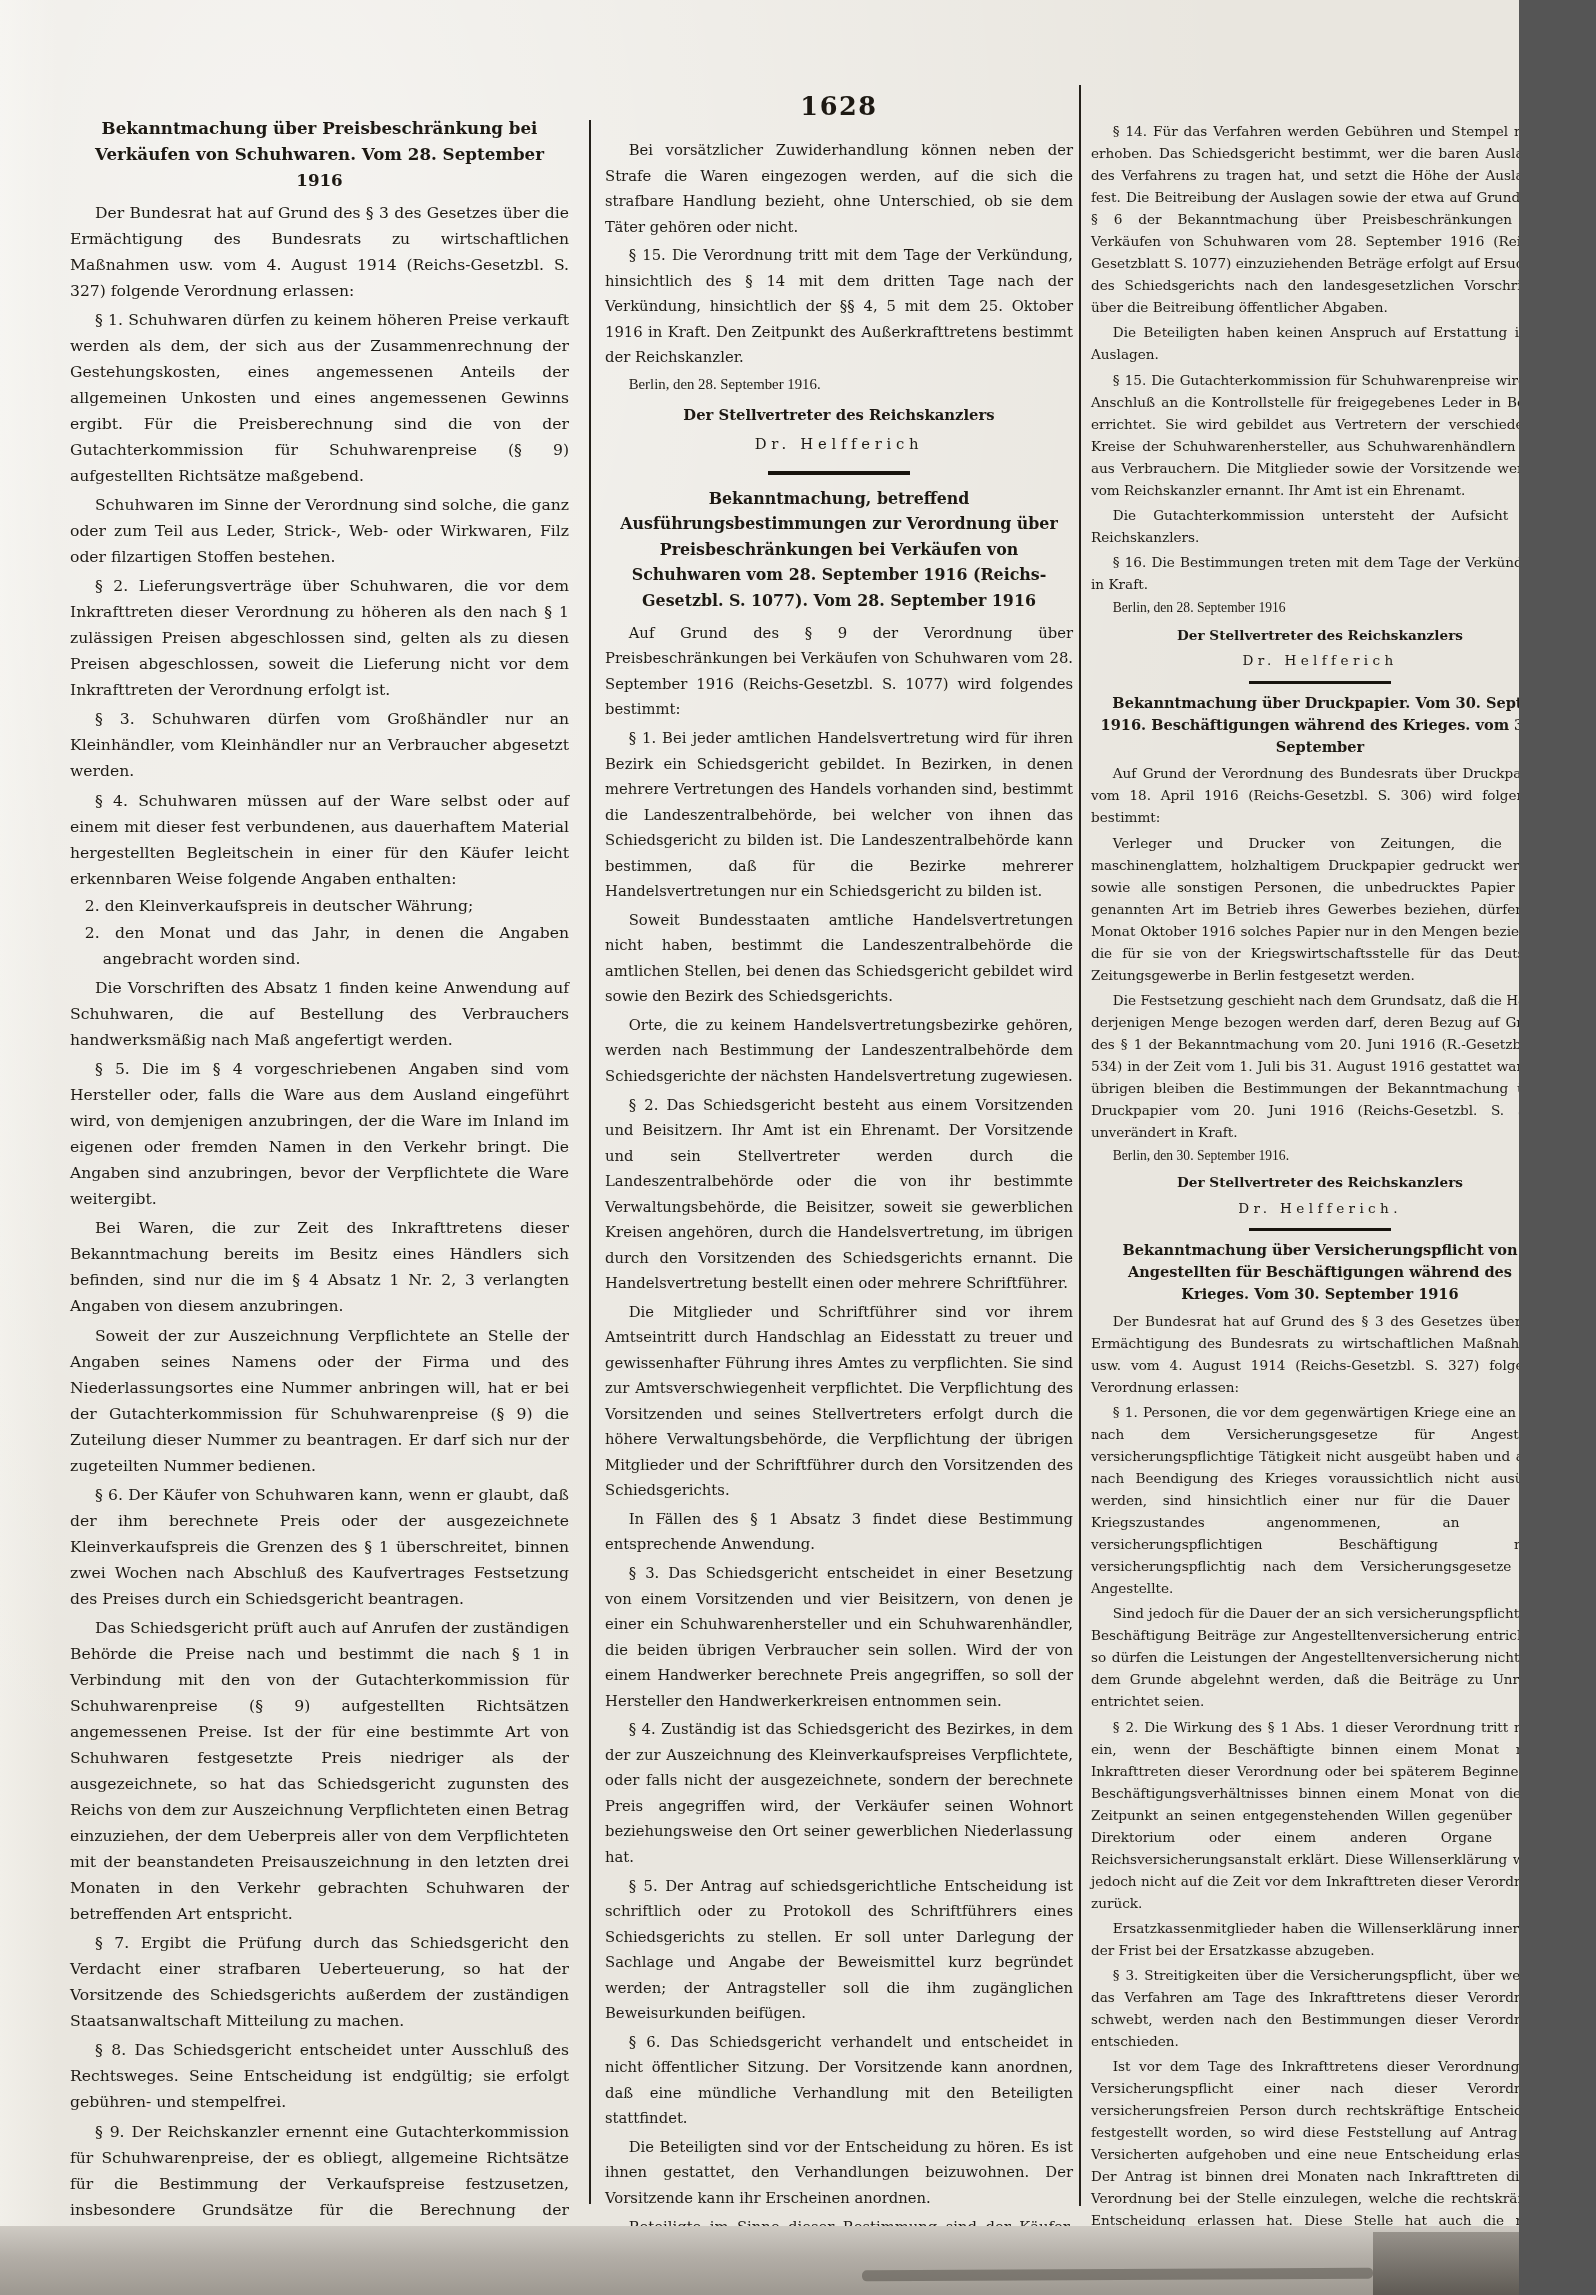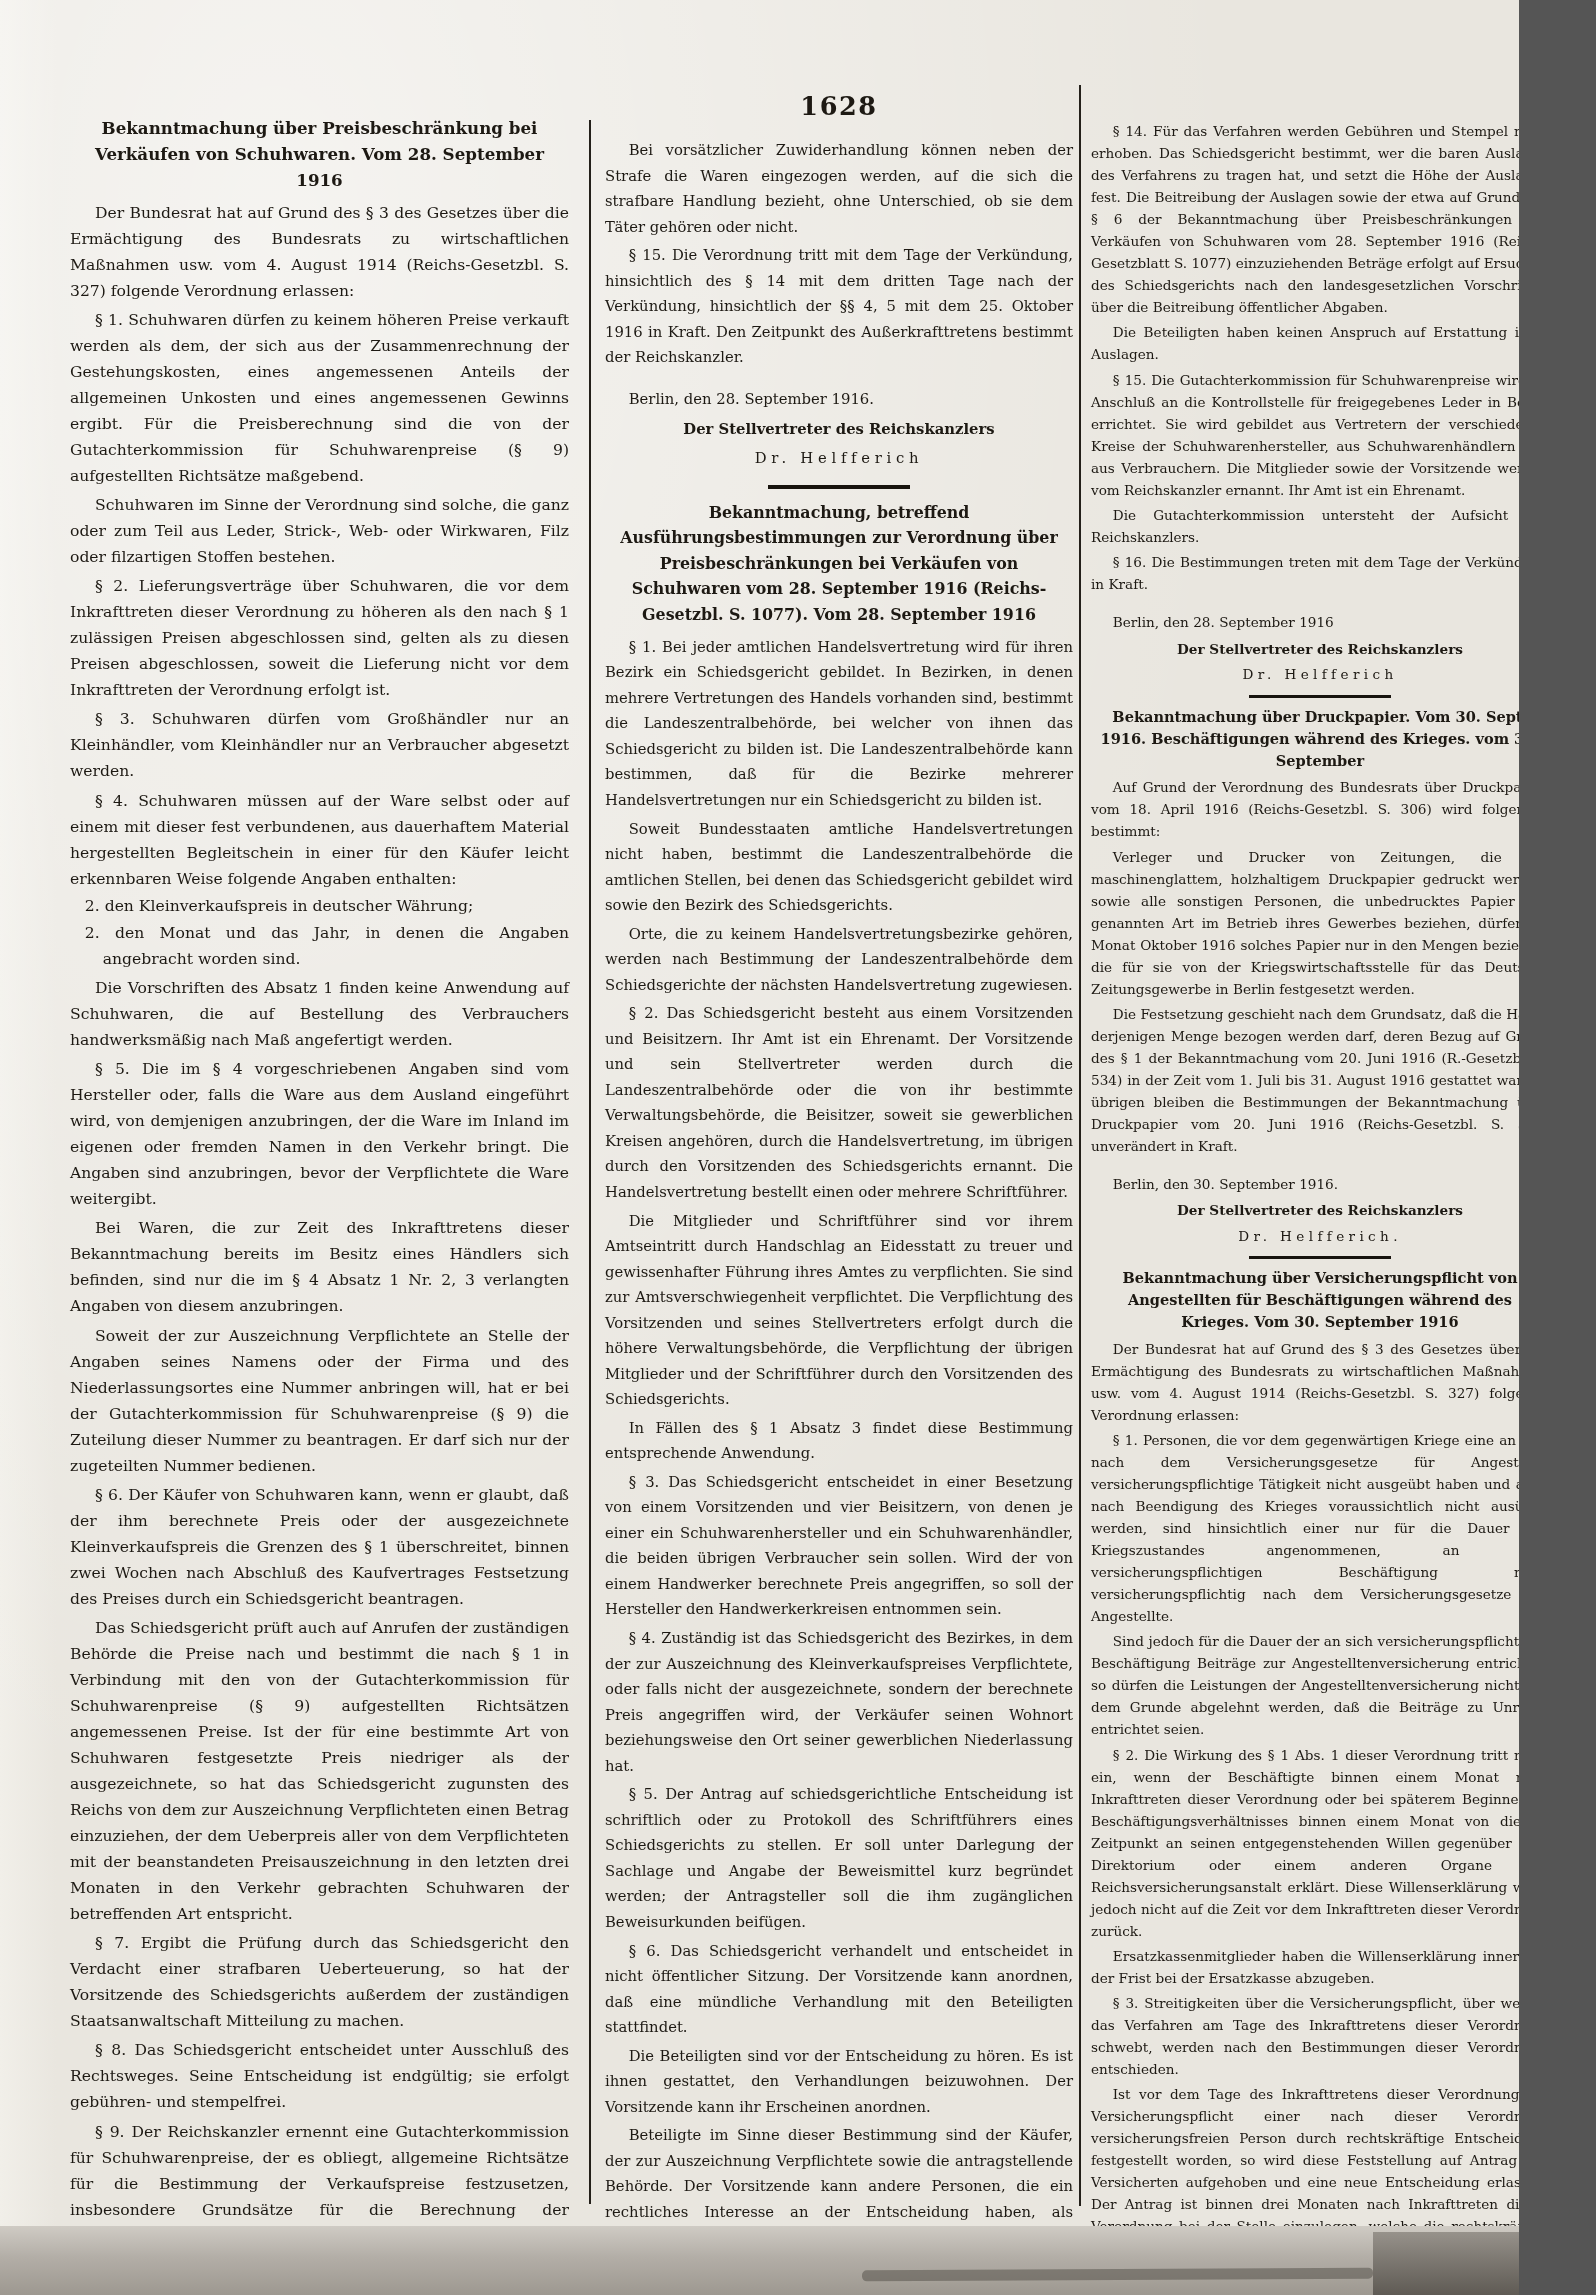--- a/index.html
+++ b/index.html
@@ -20,21 +20,21 @@
   .col-right {left:1091px;top:117px; width:458px; font-size:13.6px;   line-height:22px;}
 
   .page-number{
     position:absolute;left:605px;top:91px;width:468px;
     text-align:center;font-weight:bold;font-size:25.5px;letter-spacing:1.6px;
   }
 
   .block-heading{font-weight:bold;text-align:center;font-size:1.07em;margin:11.2px 4.8px 6.4px;text-indent:0;}
   .col-right .block-heading{margin:8px 1.6px 4.8px;}
   .block-para{text-indent:1.6em;margin:3.2px 0 0;}
-  .block-dateline{text-indent:1.6em;margin-top:16px;}
+  .block-dateline{text-indent:1.6em;margin-top:2px;font-family:Liberation Serif, serif;}
   .block-sig-title{text-align:center;font-weight:bold;margin-top:4.8px;text-indent:0;}
   .block-sig-name{text-align:center;margin-top:3.2px;letter-spacing:.32em;text-indent:0;}
   .block-rule{width:142px;height:0;border-top:4px solid #17130d;margin:14.4px auto 11.2px;}
   .col-right .block-rule{margin:9.6px auto 8px;border-top-width:3.2px;}
   .block-list{margin:1.6px 0;}
   .list-item{margin-left:2.1em;text-indent:-1.15em;margin-top:0.8px;}
 
   .vrule{position:absolute;width:2.4px;background:#24201a;}
   .vrule-1{left:589px;top:120px;height:2084px;}
   .vrule-2{left:1079px;top:85px;height:2121px;}
@@ -77,20 +77,21 @@
       <div class="block-para">§ 9. Der Reichskanzler ernennt eine Gutachterkommission für Schuhwarenpreise, der es obliegt, allgemeine Richtsätze für die Bestimmung der Verkaufspreise festzusetzen, insbesondere Grundsätze für die Berechnung der Gestehungskosten, des angemessenen Anteils an den allgemeinen Unkosten und des angemessenen Gewinns aufzustellen. Die Gutachterkommission hat auch auf Ersuchen des Schiedsgerichts oder der zuständigen Behörde sich über die Angemessenheit der Preise im Einzelfalle gutachtlich zu äußern. Sie hat eine Liste der gemäß § 5 Absatz 3 zugeteilten Nummern zu führen und dem Schiedsgerichte die Nummern der zur Auszeichnung Verpflichteten seines Bezirkes mitzuteilen.</div>
     </div>
   <div class="col col-mid">
       <div class="block-para">Bei vorsätzlicher Zuwiderhandlung können neben der Strafe die Waren eingezogen werden, auf die sich die strafbare Handlung bezieht, ohne Unterschied, ob sie dem Täter gehören oder nicht.</div>
       <div class="block-para">§ 15. Die Verordnung tritt mit dem Tage der Verkündung, hinsichtlich des § 14 mit dem dritten Tage nach der Verkündung, hinsichtlich der §§ 4, 5 mit dem 25. Oktober 1916 in Kraft. Den Zeitpunkt des Außerkrafttretens bestimmt der Reichskanzler.</div>
       <div class="block-dateline">Berlin, den 28. September 1916.</div>
       <div class="block-sig-title">Der Stellvertreter des Reichskanzlers</div>
       <div class="block-sig-name">Dr. Helfferich</div>
       <div class="block-rule"></div>
       <div class="block-heading">Bekanntmachung, betreffend Ausführungsbestimmungen zur Verordnung über Preisbeschränkungen bei Verkäufen von Schuhwaren vom 28. September 1916 (Reichs-Gesetzbl. S. 1077). Vom 28. September 1916</div>
+      <div class="block-para">Auf Grund des § 9 der Verordnung über Preisbeschränkungen bei Verkäufen von Schuhwaren vom 28. September 1916 (Reichs-Gesetzbl. S. 1077) wird folgendes bestimmt:</div>
       <div class="block-para">§ 1. Bei jeder amtlichen Handelsvertretung wird für ihren Bezirk ein Schiedsgericht gebildet. In Bezirken, in denen mehrere Vertretungen des Handels vorhanden sind, bestimmt die Landeszentralbehörde, bei welcher von ihnen das Schiedsgericht zu bilden ist. Die Landeszentralbehörde kann bestimmen, daß für die Bezirke mehrerer Handelsvertretungen nur ein Schiedsgericht zu bilden ist.</div>
       <div class="block-para">Soweit Bundesstaaten amtliche Handelsvertretungen nicht haben, bestimmt die Landeszentralbehörde die amtlichen Stellen, bei denen das Schiedsgericht gebildet wird sowie den Bezirk des Schiedsgerichts.</div>
       <div class="block-para">Orte, die zu keinem Handelsvertretungsbezirke gehören, werden nach Bestimmung der Landeszentralbehörde dem Schiedsgerichte der nächsten Handelsvertretung zugewiesen.</div>
       <div class="block-para">§ 2. Das Schiedsgericht besteht aus einem Vorsitzenden und Beisitzern. Ihr Amt ist ein Ehrenamt. Der Vorsitzende und sein Stellvertreter werden durch die Landeszentralbehörde oder die von ihr bestimmte Verwaltungsbehörde, die Beisitzer, soweit sie gewerblichen Kreisen angehören, durch die Handelsvertretung, im übrigen durch den Vorsitzenden des Schiedsgerichts ernannt. Die Handelsvertretung bestellt einen oder mehrere Schriftführer.</div>
       <div class="block-para">Die Mitglieder und Schriftführer sind vor ihrem Amtseintritt durch Handschlag an Eidesstatt zu treuer und gewissenhafter Führung ihres Amtes zu verpflichten. Sie sind zur Amtsverschwiegenheit verpflichtet. Die Verpflichtung des Vorsitzenden und seines Stellvertreters erfolgt durch die höhere Verwaltungsbehörde, die Verpflichtung der übrigen Mitglieder und der Schriftführer durch den Vorsitzenden des Schiedsgerichts.</div>
       <div class="block-para">In Fällen des § 1 Absatz 3 findet diese Bestimmung entsprechende Anwendung.</div>
       <div class="block-para">§ 3. Das Schiedsgericht entscheidet in einer Besetzung von einem Vorsitzenden und vier Beisitzern, von denen je einer ein Schuhwarenhersteller und ein Schuhwarenhändler, die beiden übrigen Verbraucher sein sollen. Wird der von einem Handwerker berechnete Preis angegriffen, so soll der Hersteller den Handwerkerkreisen entnommen sein.</div>
       <div class="block-para">§ 4. Zuständig ist das Schiedsgericht des Bezirkes, in dem der zur Auszeichnung des Kleinverkaufspreises Verpflichtete, oder falls nicht der ausgezeichnete, sondern der berechnete Preis angegriffen wird, der Verkäufer seinen Wohnort beziehungsweise den Ort seiner gewerblichen Niederlassung hat.</div>
       <div class="block-para">§ 5. Der Antrag auf schiedsgerichtliche Entscheidung ist schriftlich oder zu Protokoll des Schriftführers eines Schiedsgerichts zu stellen. Er soll unter Darlegung der Sachlage und Angabe der Beweismittel kurz begründet werden; der Antragsteller soll die ihm zugänglichen Beweisurkunden beifügen.</div>
       <div class="block-para">§ 6. Das Schiedsgericht verhandelt und entscheidet in nicht öffentlicher Sitzung. Der Vorsitzende kann anordnen, daß eine mündliche Verhandlung mit den Beteiligten stattfindet.</div>

